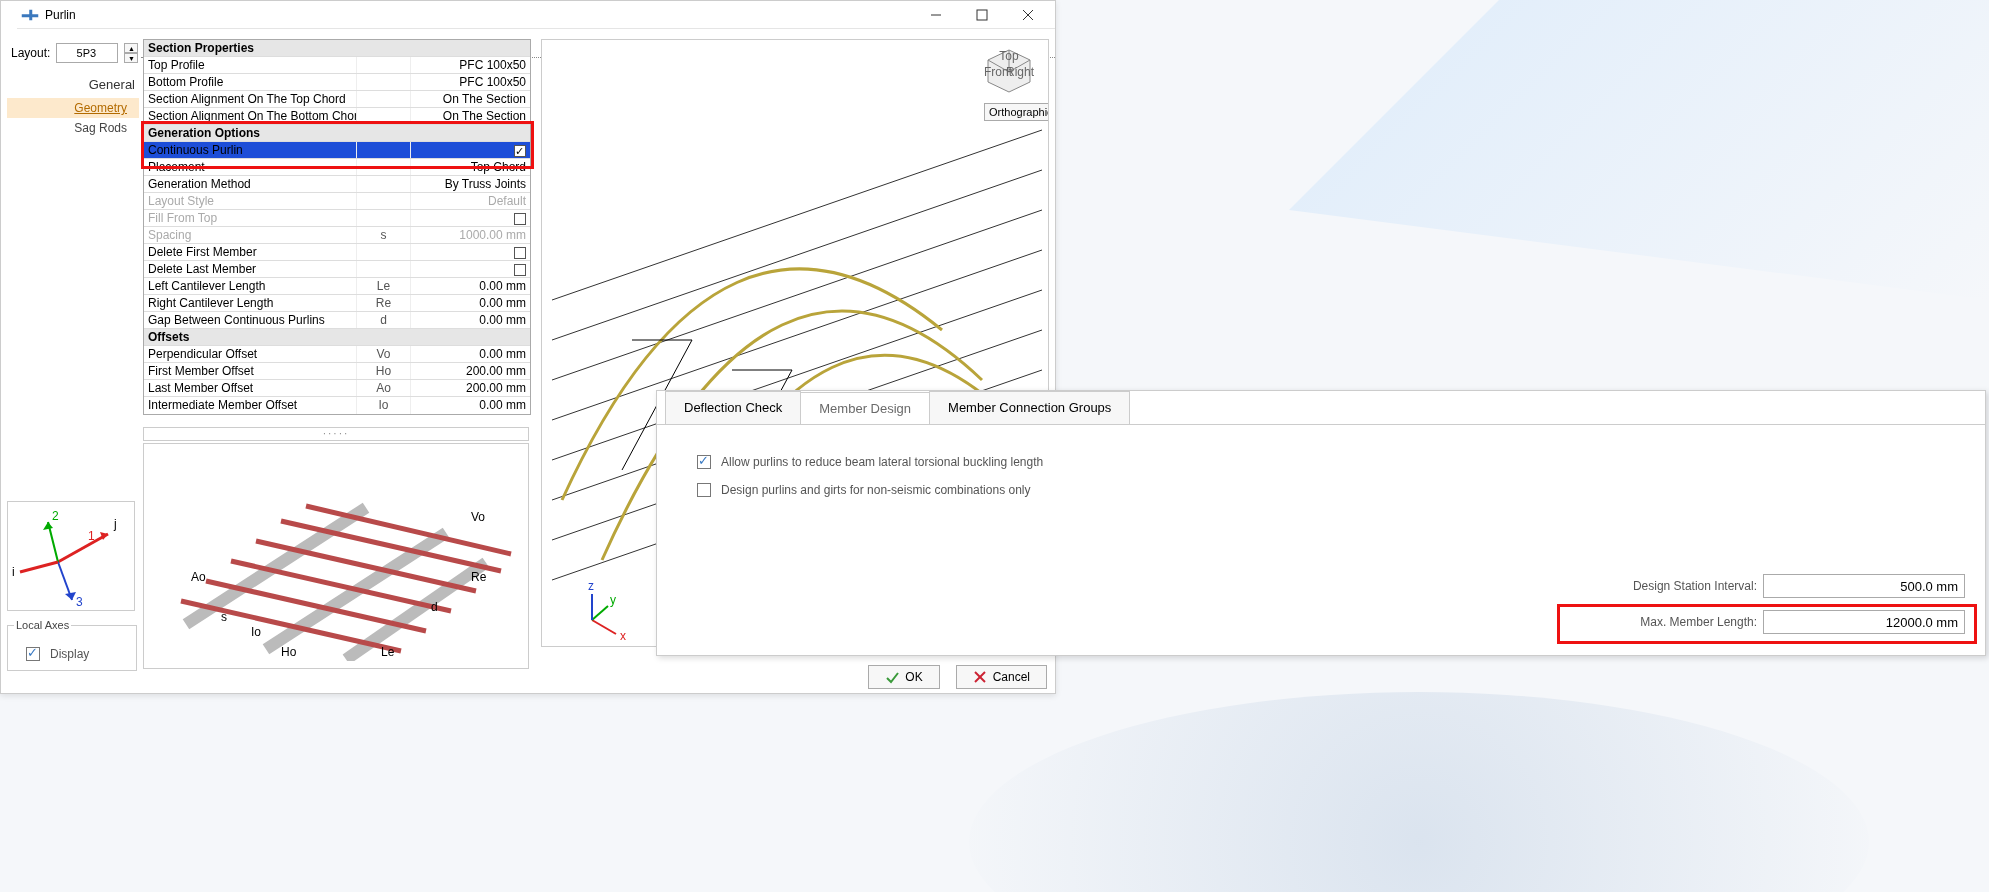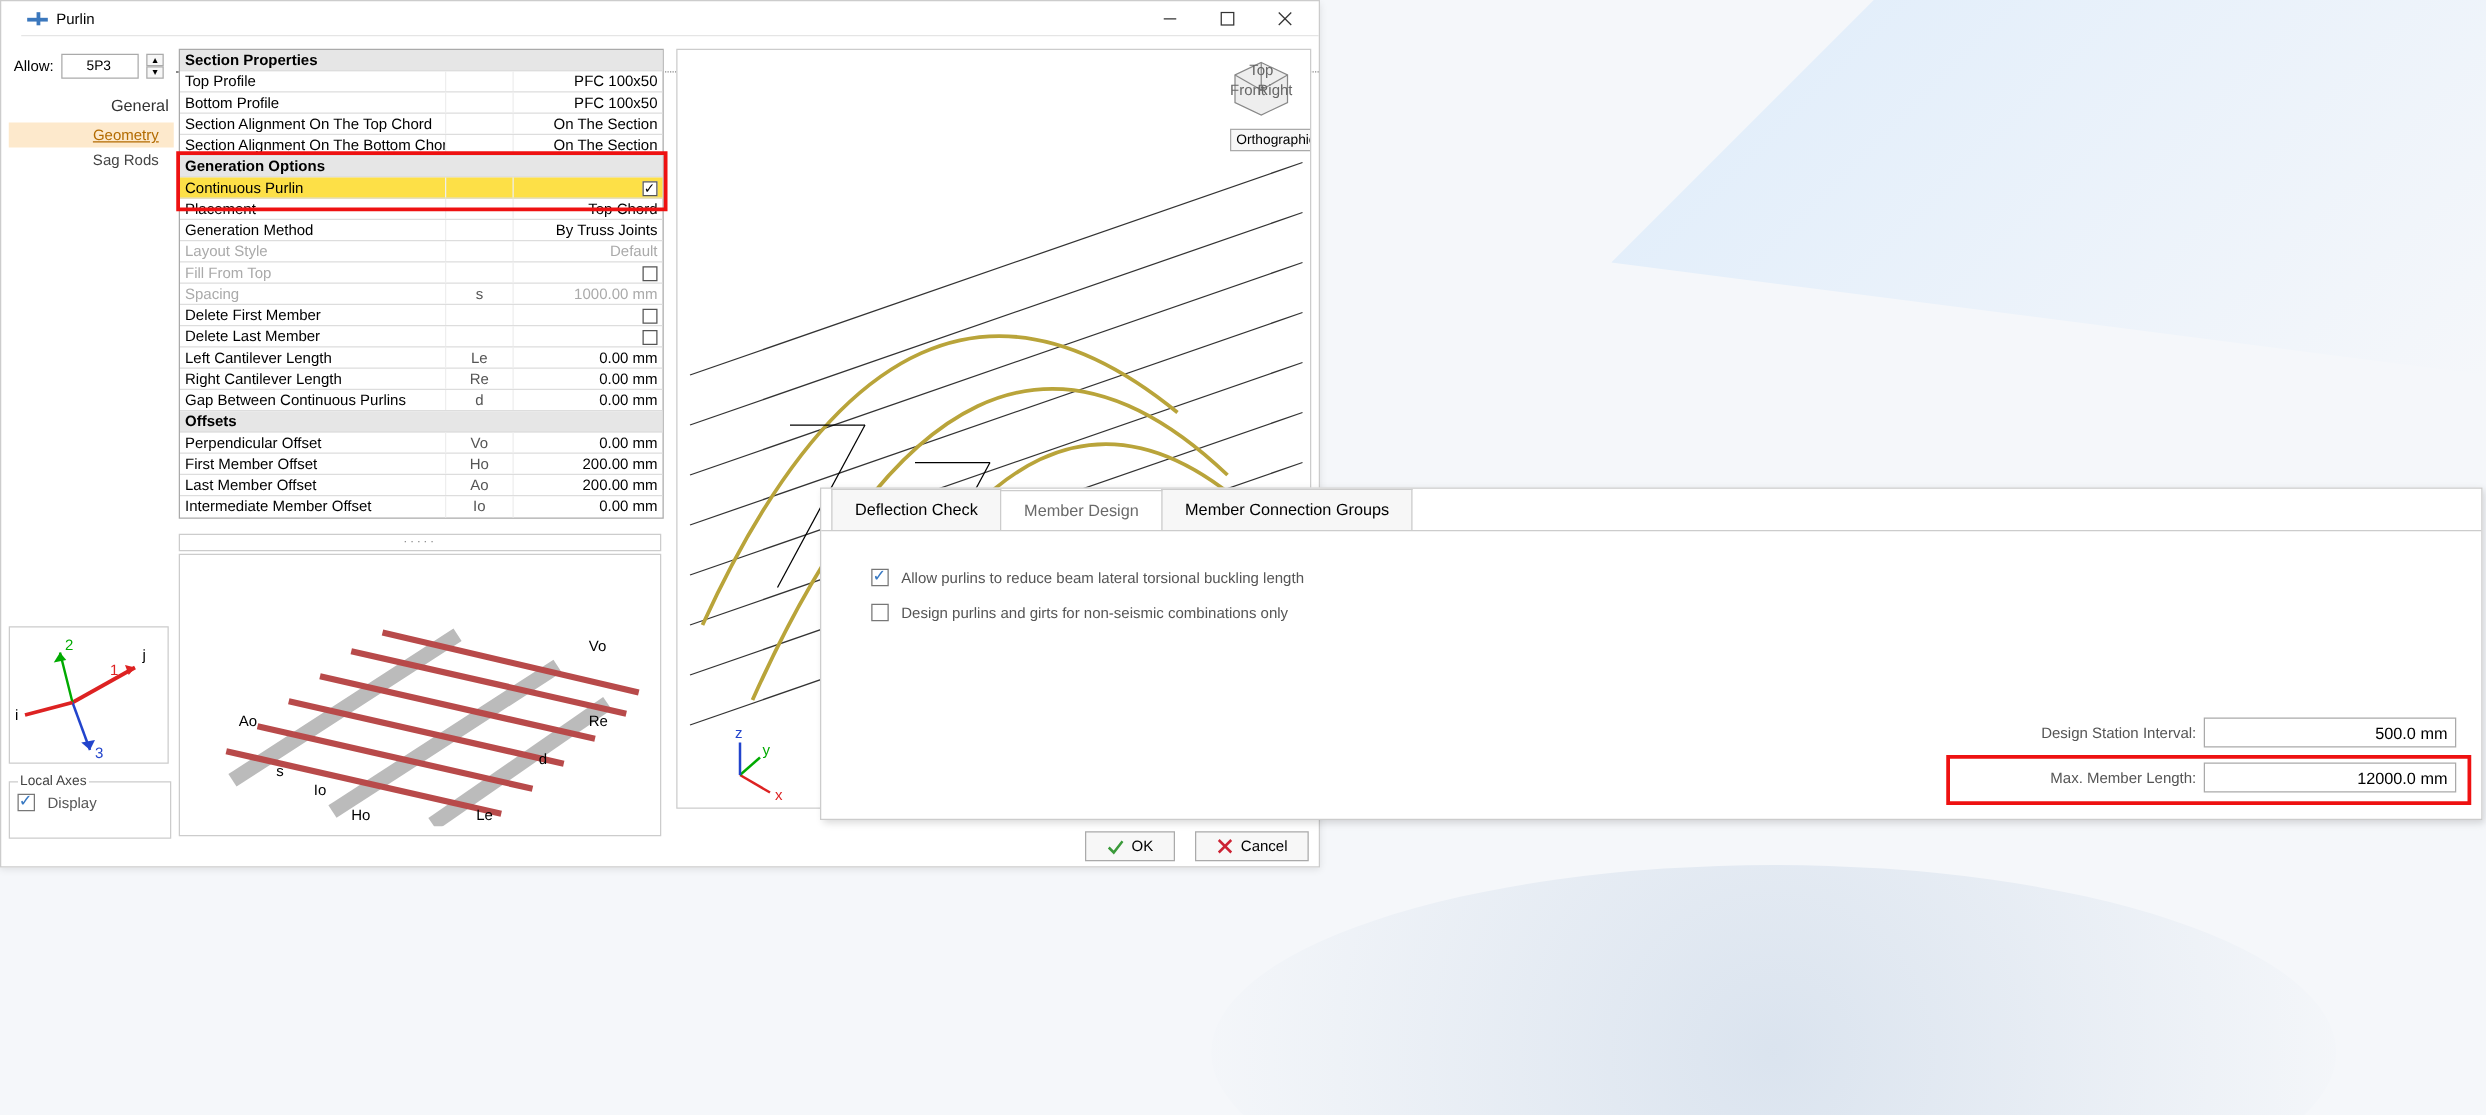--- a/index.html
+++ b/index.html
@@ -32,21 +32,21 @@
 
 .propgrid { position: absolute; left: 142px; top: 38px; width: 388px; border: 1px solid #aaa; background: #fff; }
 .pgrow { display: flex; height: 17px; line-height: 17px; border-bottom: 1px solid #ddd; font-size: 11px; }
 .pgrow.noborder { border-bottom: none; }
 .pgrow .c1 { width: 212px; padding-left: 4px; overflow: hidden; white-space: nowrap; }
 .pgrow .c2 { width: 54px; text-align: center; color: #555; border-left: 1px solid #eee; }
 .pgrow .c3 { flex: 1; text-align: right; padding-right: 4px; border-left: 1px solid #eee; }
 .pg-header { background: #e6e6e6; font-weight: bold; }
 .pg-header .c1 { width: 100%; }
 .pgrow.disabled { color: #aaa; }
-.pgrow.selected { background: #fde047; }
+.pgrow.selected { background: #1d4ed8; }
 .pgcheck { width: 12px; height: 12px; border: 1px solid #555; display: inline-block; vertical-align: middle; position: relative; background: #fff; }
 .pgcheck.checked::after { content: "✓"; position: absolute; top: -3px; left: 0px; font-size: 11px; color: #000; }
 
 .redbox1 { position: absolute; left: 140px; top: 120px; width: 393px; height: 48px; border: 3px solid #e11; pointer-events: none; }
 
 
 .dots-bar { position: absolute; left: 142px; top: 426px; width: 386px; height: 14px; border: 1px solid #ccc; text-align: center; font-size: 10px; letter-spacing: 2px; color: #888; }
 .preview-small { position: absolute; left: 142px; top: 442px; width: 386px; height: 226px; border: 1px solid #ccc; background: #fff; display: flex; align-items: center; justify-content: center; }
 
 
@@ -107,21 +107,21 @@
       <svg width="12" height="12">
           <line x1="1" y1="1" x2="11" y2="11" stroke="#333"></line>
           <line x1="11" y1="1" x2="1" y2="11" stroke="#333"></line>
         </svg>
     </span>
   </div>
 
   <div class="dotline"></div>
 
   <div class="label-row">
-    <span>Allow:</span>
+    <span>Layout:</span>
     <input value="5P3" style="">
     <div class="stepper">
       <span>▲</span>
       <span>▼</span>
     </div>
   </div>
 
   <div class="nav">
     <div class="nav-head">General</div>
     <div class="nav-item active">Geometry</div>
@@ -281,21 +281,21 @@
         <text x="18" y="44" fill="#24c" font-size="10">3</text>
         <line x1="0" y1="0" x2="-38" y2="10" stroke="#d22" stroke-width="3"></line>
         <text x="-46" y="14" font-size="11">i</text>
         <text x="56" y="-34" font-size="11">j</text>
       </g>
     </svg>
   </div>
 
   <fieldset class="axes-fieldset">
     <legend>Local Axes</legend>
-    <div class="chkrow" style="font-size:11px;margin:0;">
+    <div class="chkrow" style="font-size:11px;margin:12px;">
       <span class="box checked"></span>
       <span>Display</span>
     </div>
   </fieldset>
 
   <div class="viewport">
     
     <svg width="508" height="608" viewBox="0 0 508 608">
       <g stroke="#000" stroke-width="1" fill="none">
 

